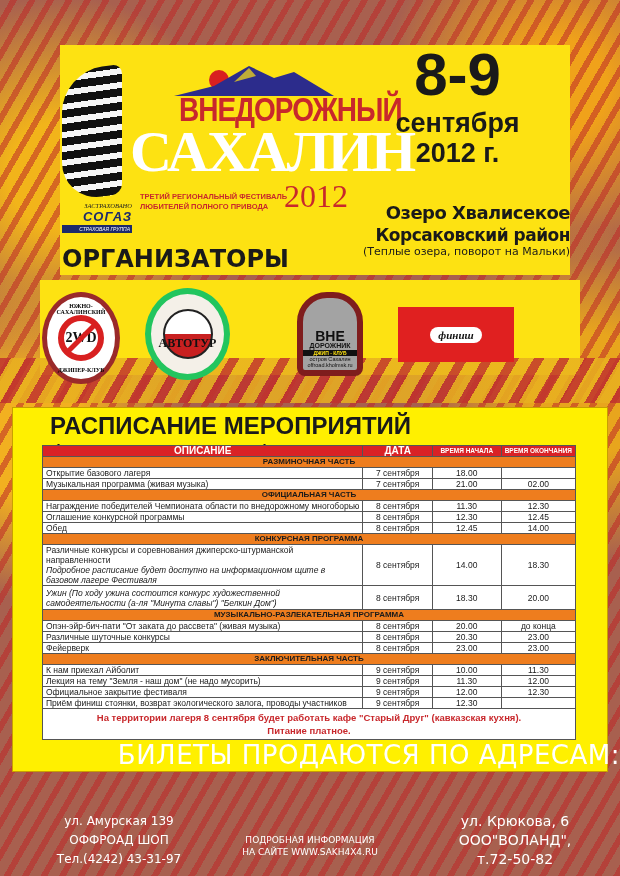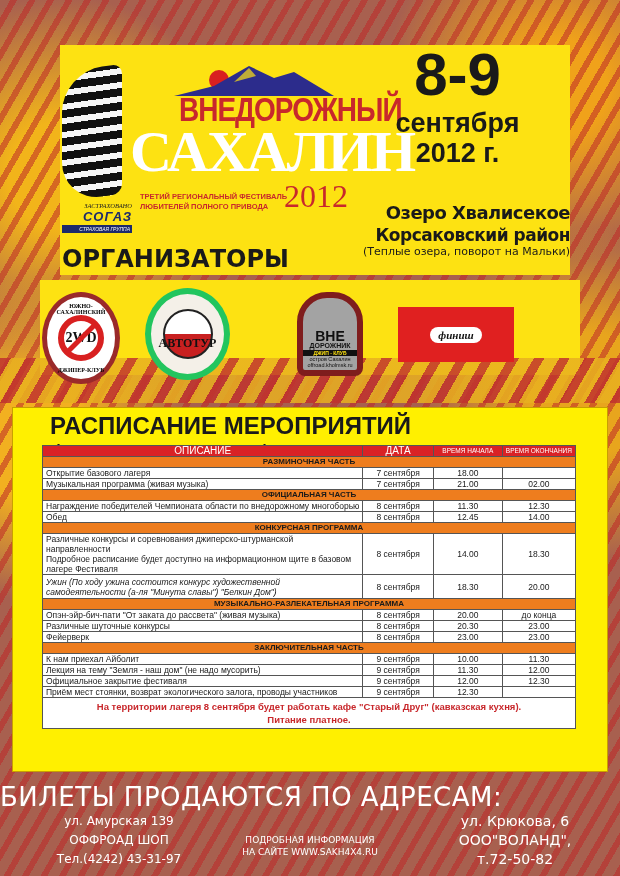--- a/index.html
+++ b/index.html
@@ -133,37 +133,37 @@
   .schedule-title em { font-weight: normal; font-style: italic; }
   .sched-table {
     position: absolute; left: 42px; top: 445px; width: 534px;
     border-collapse: collapse; background: #fff;
     font-family: "Liberation Sans", sans-serif;
   }
   .sched-table td, .sched-table th {
     border: 1px solid #555; font-size: 8.5px; padding: 0 3px; height: 10.5px; line-height: 10px;
     color: #1a1a1a; white-space: nowrap; font-weight: normal;
   }
-  .sched-table th { background: #d92226; color: #fff; font-weight: normal; text-align: center; height: 11px; }
+  .sched-table th { background: #d92226; color: #fff; font-weight: bold; text-align: center; height: 11px; }
   .sched-table th.big { font-size: 10px; }
   .sched-table th.small { font-size: 6.5px; }
   .sched-table tr.section td { background: #ee7d1e; font-weight: bold; text-align: center; color: #1a1a1a; font-size: 8px; }
   .sched-table td.c { text-align: center; }
   .sched-table td.it { font-style: italic; }
   .sched-table td.wrap { white-space: normal; }
   .sched-table tr.note td {
     text-align: center; color: #c8282c; font-weight: bold; font-size: 9.5px; line-height: 13px; padding: 2px 12px;
   }
   .col-desc { width: 320px; }
   .col-date { width: 72px; }
   .col-start { width: 70px; }
   .col-end { width: 72px; }
   
   .tickets-title {
-    position: absolute; left: 0; top: 782px; width: 620px; text-align: left;
+    position: absolute; left: 0; top: 740px; width: 620px; text-align: right;
     font-size: 26px; color: #fff; font-family: "DejaVu Sans", sans-serif; letter-spacing: 0.5px;
   }
   .addr { position: absolute; color: #fff; font-family: "DejaVu Sans", sans-serif; text-align: center; line-height: 19px; }
   .addr-left { left: 24px; top: 812px; width: 190px; font-size: 12px; }
   .addr-right { left: 430px; top: 812px; width: 170px; font-size: 14px; }
   .addr-mid { left: 200px; top: 834px; width: 220px; font-size: 9px; line-height: 12px; }
 </style>
 </head>
 <body>
 
@@ -274,33 +274,39 @@
   <tr class="section">
         <td colspan="4">ОФИЦИАЛЬНАЯ ЧАСТЬ</td>
       </tr>
   <tr>
     <td>Награждение победителей Чемпионата области по внедорожному многоборью</td>
     <td class="c">8 сентября</td>
     <td class="c">11.30</td>
     <td class="c">12.30</td>
   </tr>
   <tr>
+    <td>Оглашение конкурсной программы</td>
+    <td class="c">8 сентября</td>
+    <td class="c">12.30</td>
+    <td class="c">12.45</td>
+  </tr>
+  <tr>
     <td>Обед</td>
     <td class="c">8 сентября</td>
     <td class="c">12.45</td>
     <td class="c">14.00</td>
   </tr>
 
   <tr class="section">
         <td colspan="4">КОНКУРСНАЯ ПРОГРАММА</td>
       </tr>
   <tr>
     <td class="wrap" style="height:34px;">
       <div>Различные конкурсы и соревнования джиперско-штурманской направленности</div>
-      <div style="">Подробное расписание будет доступно на информационном щите в базовом лагере Фестиваля</div>
+      <div style="font-style:italic;">Подробное расписание будет доступно на информационном щите в базовом лагере Фестиваля</div>
     </td>
     <td class="c">8 сентября</td>
     <td class="c">14.00</td>
     <td class="c">18.30</td>
   </tr>
   <tr>
     <td class="wrap it" style="height:24px;">Ужин (По ходу ужина состоится конкурс художественной самодеятельности (а-ля "Минута славы") "Белкин Дом")</td>
     <td class="c">8 сентября</td>
     <td class="c">18.30</td>
     <td class="c">20.00</td>
@@ -343,21 +349,21 @@
     <td class="c">11.30</td>
     <td class="c">12.00</td>
   </tr>
   <tr>
     <td>Официальное закрытие фестиваля</td>
     <td class="c">9 сентября</td>
     <td class="c">12.00</td>
     <td class="c">12.30</td>
   </tr>
   <tr>
-    <td>Приём мест стоянки, возврат экологического залога, проводы участников</td>
+    <td>Приём финиш стоянки, возврат экологического залога, проводы участников</td>
     <td class="c">9 сентября</td>
     <td class="c">12.30</td>
     <td class="c"></td>
   </tr>
 
   <tr class="note">
     <td colspan="4">
       <div>На территории лагеря 8 сентября будет работать кафе "Старый Друг" (кавказская кухня).</div>
       <div>Питание платное.</div>
     </td>

